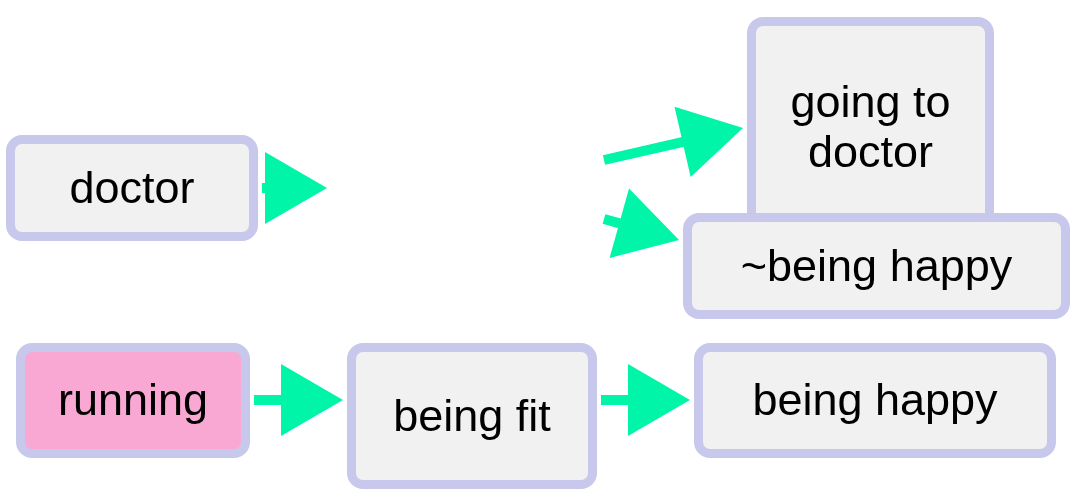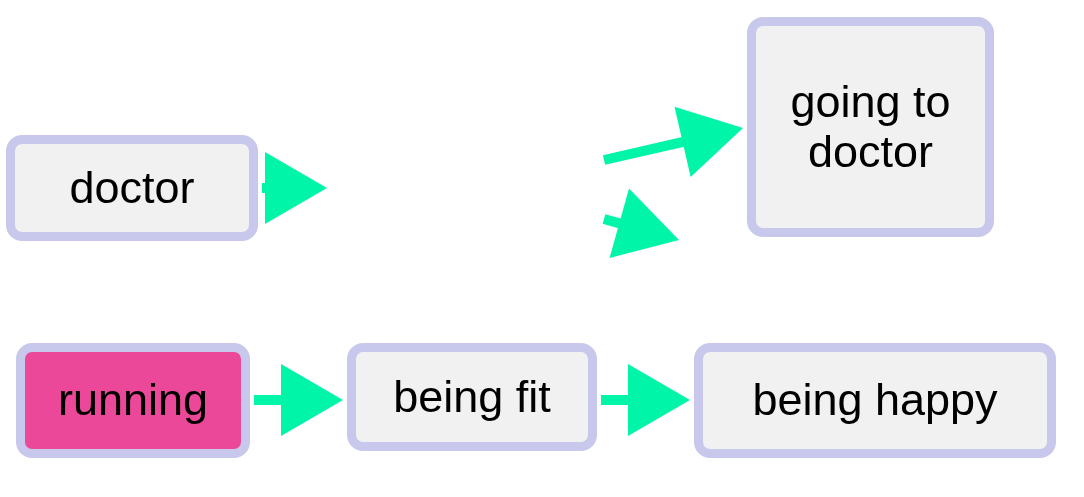--- a/index.html
+++ b/index.html
@@ -78,26 +78,29 @@
   <div class="node" style="left: 6px; top: 135px; width: 252px; height: 106px; background: rgb(241, 241, 241); border-color: rgb(199, 200, 236); color: rgb(0, 0, 0);">
     <span class="node-label">doctor</span>
   </div>
 
 
   <div class="node" style="left: 747px; top: 17px; width: 247px; height: 220px; background: rgb(241, 241, 241); border-color: rgb(199, 200, 236); color: rgb(0, 0, 0);">
     <span class="node-label">going to
 doctor</span>
   </div>
 
+  <div class="node" style="left: 683px; top: 213px; width: 387px; height: 106px; background: rgb(241, 241, 241); border-color: rgb(199, 200, 236); color: rgb(0, 0, 0);">
+    <span class="node-label">~being happy</span>
+  </div>
 
-  <div class="node" style="left: 16px; top: 343px; width: 234px; height: 115px; background: #ec4899; border-color: rgb(199, 200, 236); color: rgb(0, 0, 0);">
+  <div class="node" style="left: 16px; top: 343px; width: 234px; height: 115px; background: #f9a8d4; border-color: rgb(199, 200, 236); color: rgb(0, 0, 0);">
     <span class="node-label">running</span>
   </div>
 
-  <div class="node" style="left: 347px; top: 343px; width: 250px; height: 108px; background: rgb(241, 241, 241); border-color: rgb(199, 200, 236); color: rgb(0, 0, 0);">
+  <div class="node" style="left: 347px; top: 343px; width: 250px; height: 146px; background: rgb(241, 241, 241); border-color: rgb(199, 200, 236); color: rgb(0, 0, 0);">
     <span class="node-label">being fit</span>
   </div>
 
   <div class="node" style="left: 694px; top: 343px; width: 362px; height: 115px; background: rgb(241, 241, 241); border-color: rgb(199, 200, 236); color: rgb(0, 0, 0);">
     <span class="node-label">being happy</span>
   </div>
 
 </div>
 
 </body></html>

